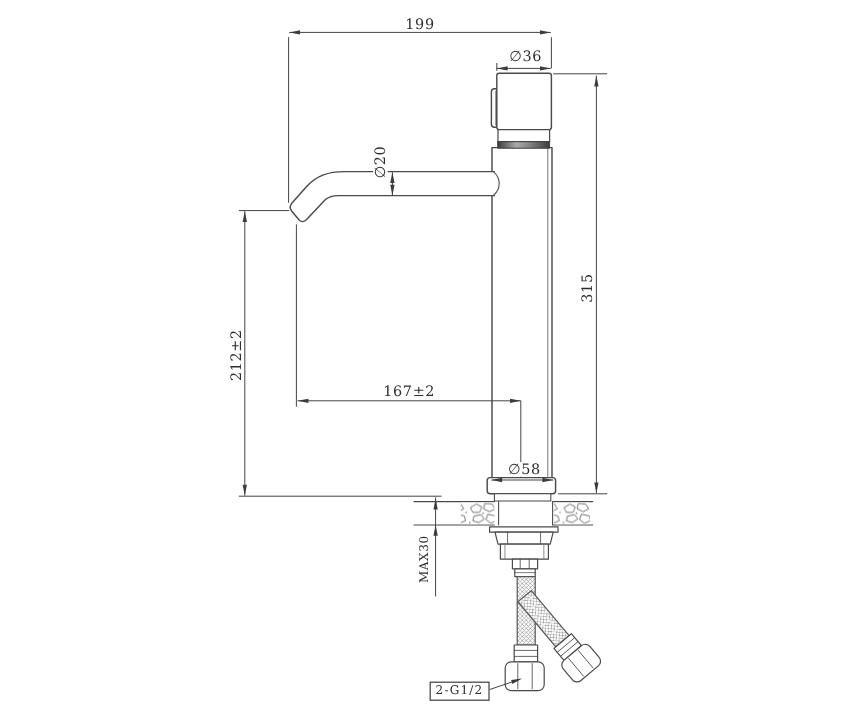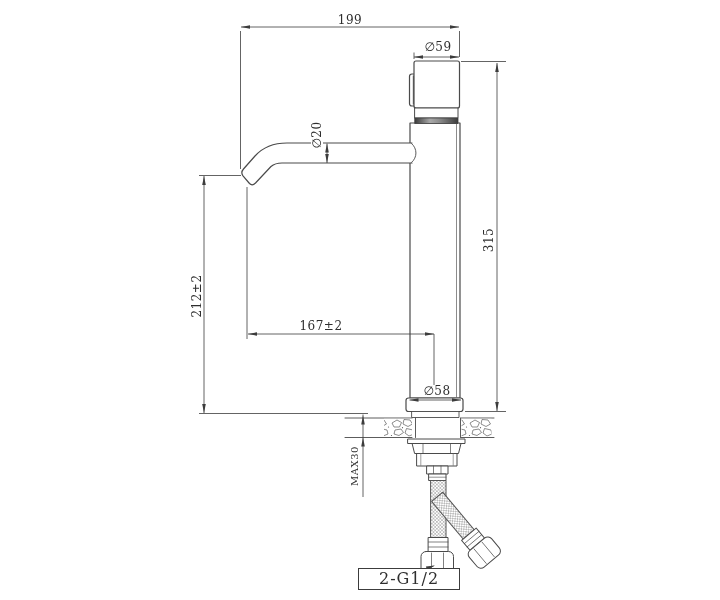--- a/index.html
+++ b/index.html
@@ -8,22 +8,22 @@
     font-family:"DejaVu Serif","DejaVu Sans",serif;
   }
   #drawing{position:absolute;left:0;top:0;}
   .dim-label{
     position:absolute;color:#2e2e2e;font-size:12px;line-height:1;white-space:nowrap;
     background:#fff;padding:0 2px;transform:translate(-50%,-50%);letter-spacing:.5px;
   }
   .dim-label.rot{transform:translate(-50%,-50%) rotate(-90deg);}
   .dim-label.small{font-size:10px;}
   .callout-box{
-    position:absolute;color:#2e2e2e;font-size:16px;line-height:1;white-space:nowrap;
-    border:1px solid #3c3c3c;background:#fff;padding:2px 20px;letter-spacing:1px;
+    position:absolute;color:#2e2e2e;font-size:10px;line-height:1;white-space:nowrap;
+    border:1px solid #3c3c3c;background:#fff;padding:2px 4px;letter-spacing:1px;
   }
 </style>
 </head>
 <body>
 
 <div id="canvas">
 
 <svg id="drawing" width="720" height="600" viewBox="0 0 720 600">
   <defs>
     <pattern id="braid" width="3.4" height="3.4" patternUnits="userSpaceOnUse">
@@ -165,29 +165,29 @@
     <path d="M409.5,400 l9,-1.8 l0,3.6 z"></path>
     <path d="M461,400 l-9,-1.8 l0,3.6 z"></path>
     <path d="M363,415.5 l-1.8,9 l3.6,0 z"></path>
     <path d="M363,437.5 l-1.8,9 l3.6,0 z"></path>
     <path d="M435,565.5 L427,570 L425.9,566.6 Z"></path>
   </g>
 </svg>
 
 <div class="dim-label" style="left:350px;top:20px;">199</div>
 
-<div class="dim-label" style="left:438px;top:47px;">∅59</div>
+<div class="dim-label" style="left:438px;top:47px;">∅36</div>
 
 <div class="dim-label rot" style="left:317px;top:135px;">∅20</div>
 
 <div class="dim-label rot" style="left:489px;top:240px;">315</div>
 
 <div class="dim-label rot" style="left:197px;top:296px;">212±2</div>
 
-<div class="dim-label" style="left:321px;top:326px;">167±2</div>
+<div class="dim-label" style="left:341px;top:326px;">167±2</div>
 
 <div class="dim-label" style="left:437px;top:391px;">∅58</div>
 
 <div class="dim-label rot small" style="left:355px;top:466px;">MAX30</div>
 
 <div class="callout-box" style="left:358px;top:568px;">2-G1/2</div>
 
 </div>
 
 </body></html>

